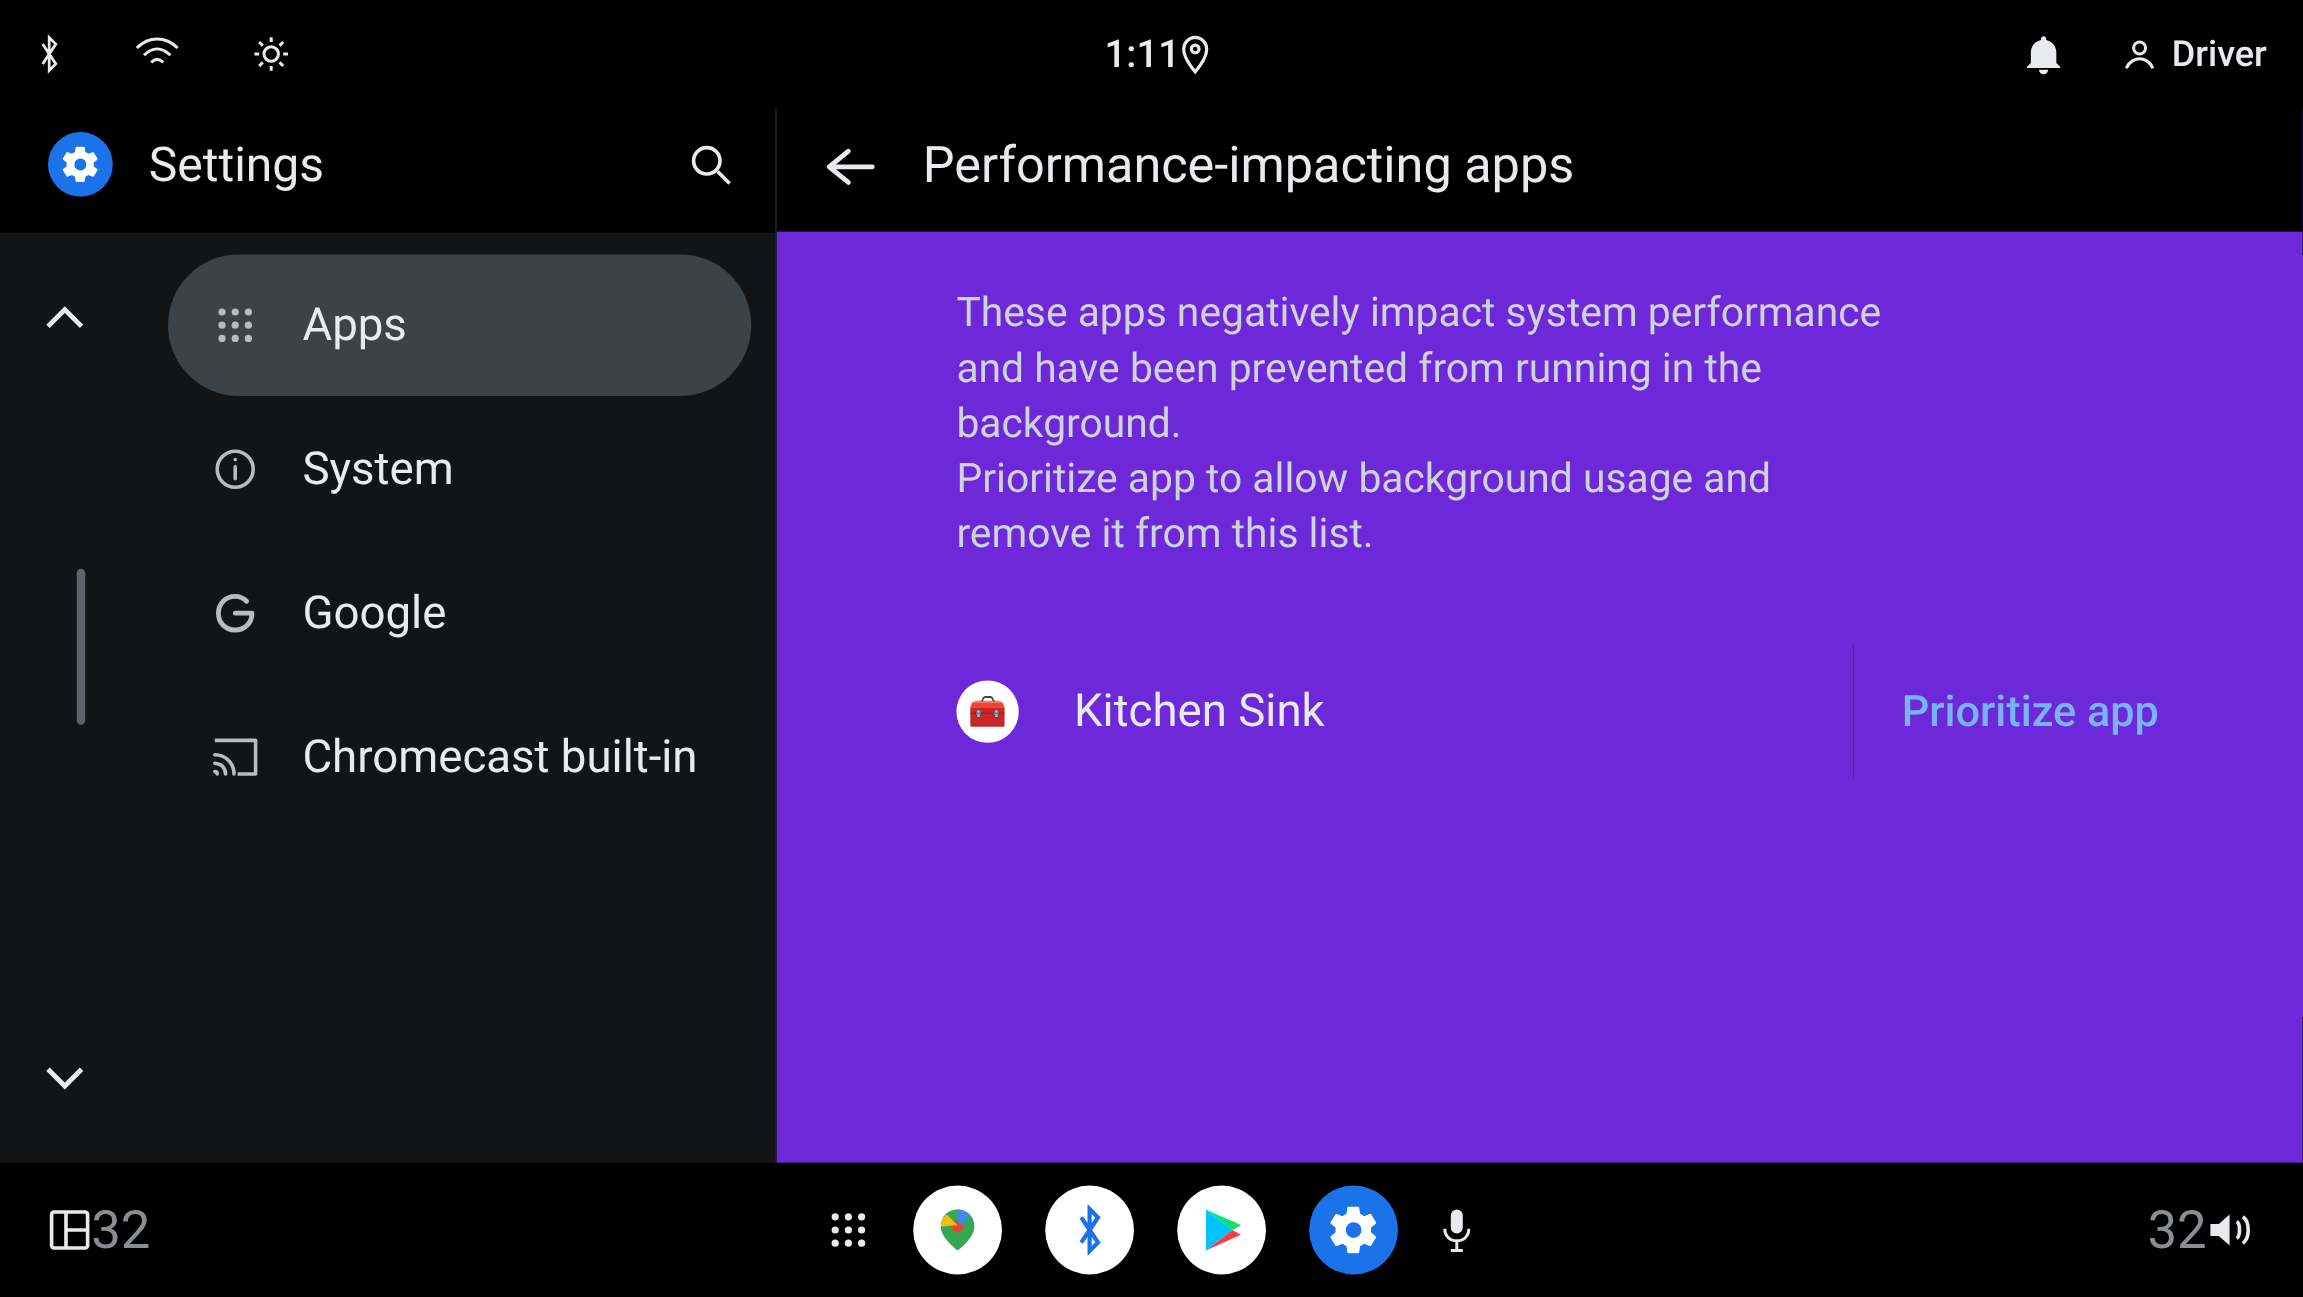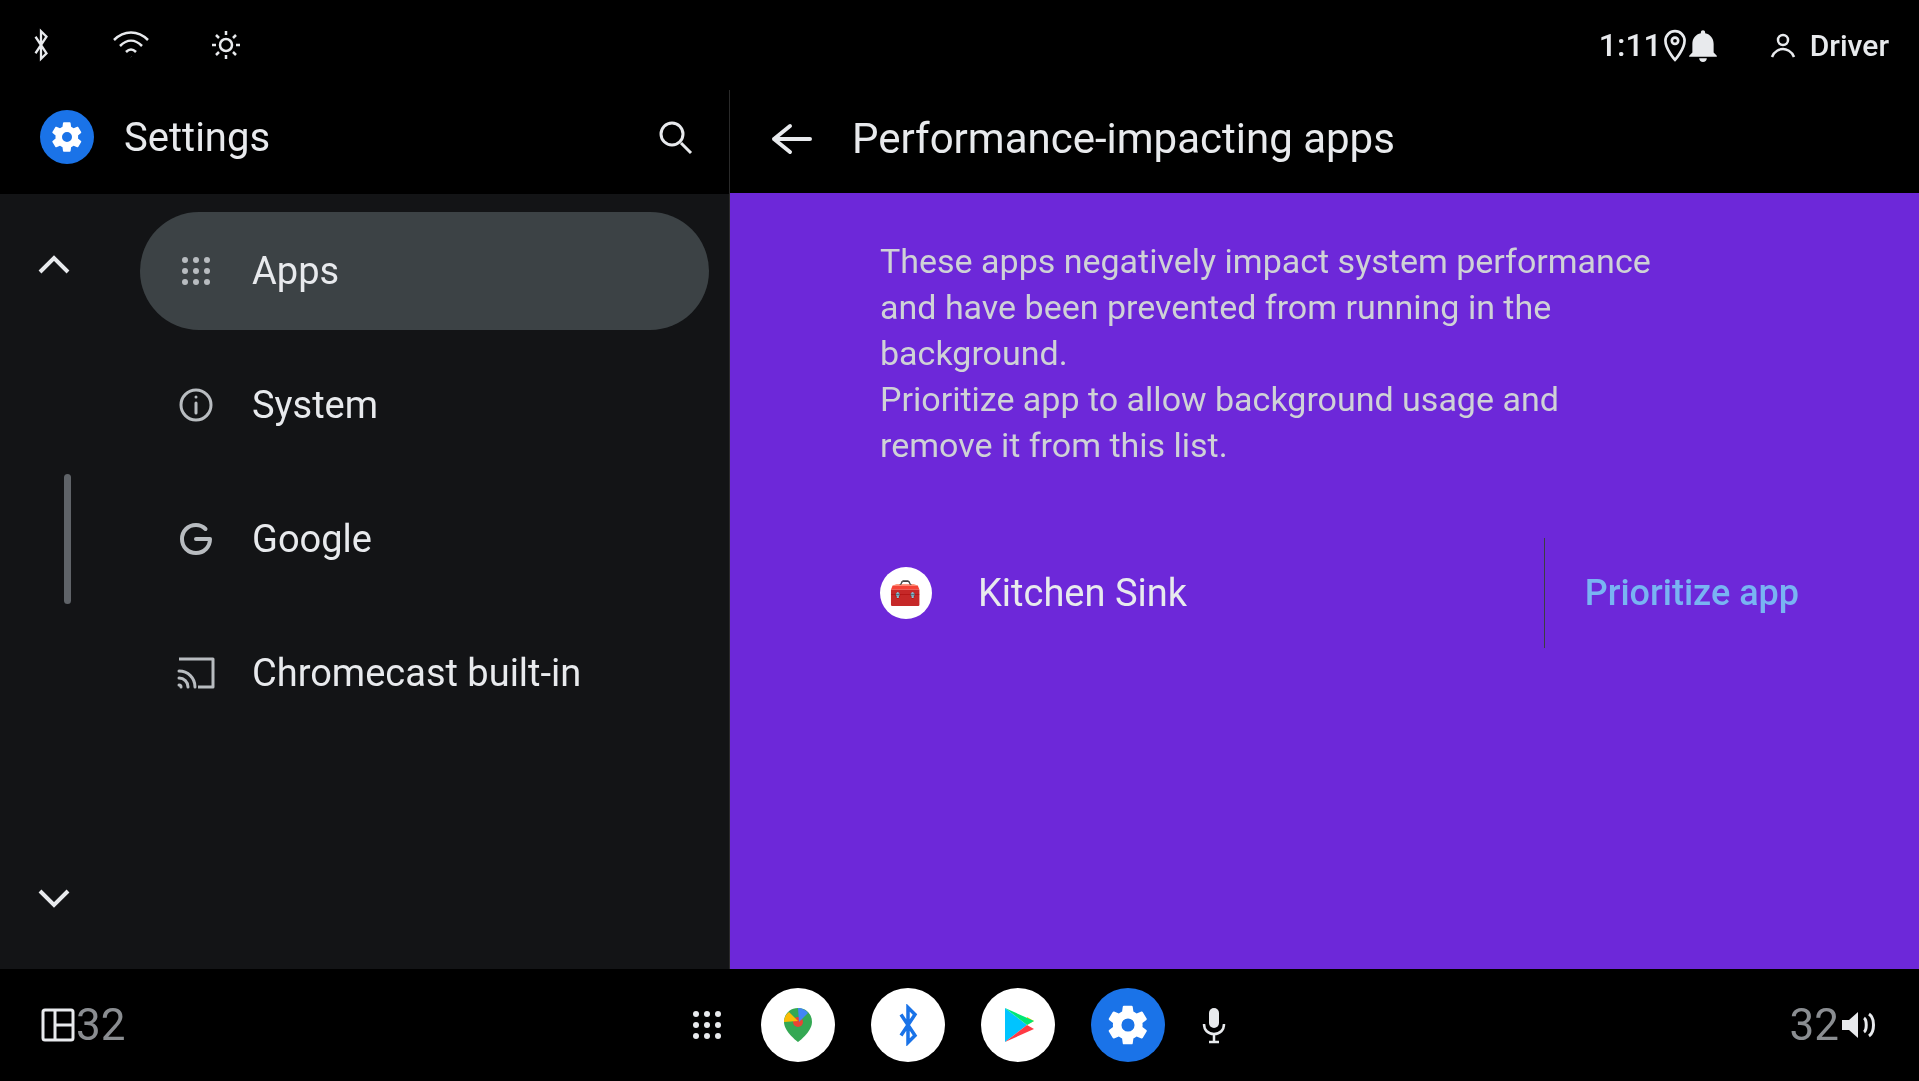--- a/index.html
+++ b/index.html
@@ -21,35 +21,35 @@
   
   .statusbar {
     height: 90px;
     display: flex;
     align-items: center;
     padding: 0 30px;
     background: #000;
     font-size: 30px;
   }
   .status-left { display: flex; gap: 60px; align-items: center; }
-  .status-center { flex: 1; display: flex; justify-content: flex-end; align-items: center; }
+  .status-center { flex: 1; display: flex; justify-content: center; align-items: center; }
   .status-right { display: flex; gap: 50px; align-items: center; }
   .status-time { font-weight: 500; font-size: 32px; }
   .profile { display: flex; align-items: center; gap: 12px; font-size: 30px; font-weight: 500; }
 
   
   .body {
     flex: 1;
     display: flex;
     min-height: 0;
   }
 
   
   .sidebar {
-    width: 730px;
+    width: 647px;
     background: #0d0d0d;
     display: flex;
     flex-direction: column;
     border-right: 1px solid #2a2a2a;
     position: relative;
   }
   .sidebar-header {
     display: flex;
     align-items: center;
     padding: 20px 30px 30px 40px;
@@ -104,21 +104,21 @@
     height: 130px;
     background: #5f6368;
     border-radius: 4px;
   }
 
   .sidebar-items {
     margin-left: 140px;
     margin-right: 20px;
     display: flex;
     flex-direction: column;
-    gap: 16px;
+    gap: 2px;
   }
   .sidebar-item {
     display: flex;
     align-items: center;
     gap: 34px;
     height: 118px;
     padding: 0 34px;
     border-radius: 60px;
     cursor: pointer;
     font-size: 38px;

